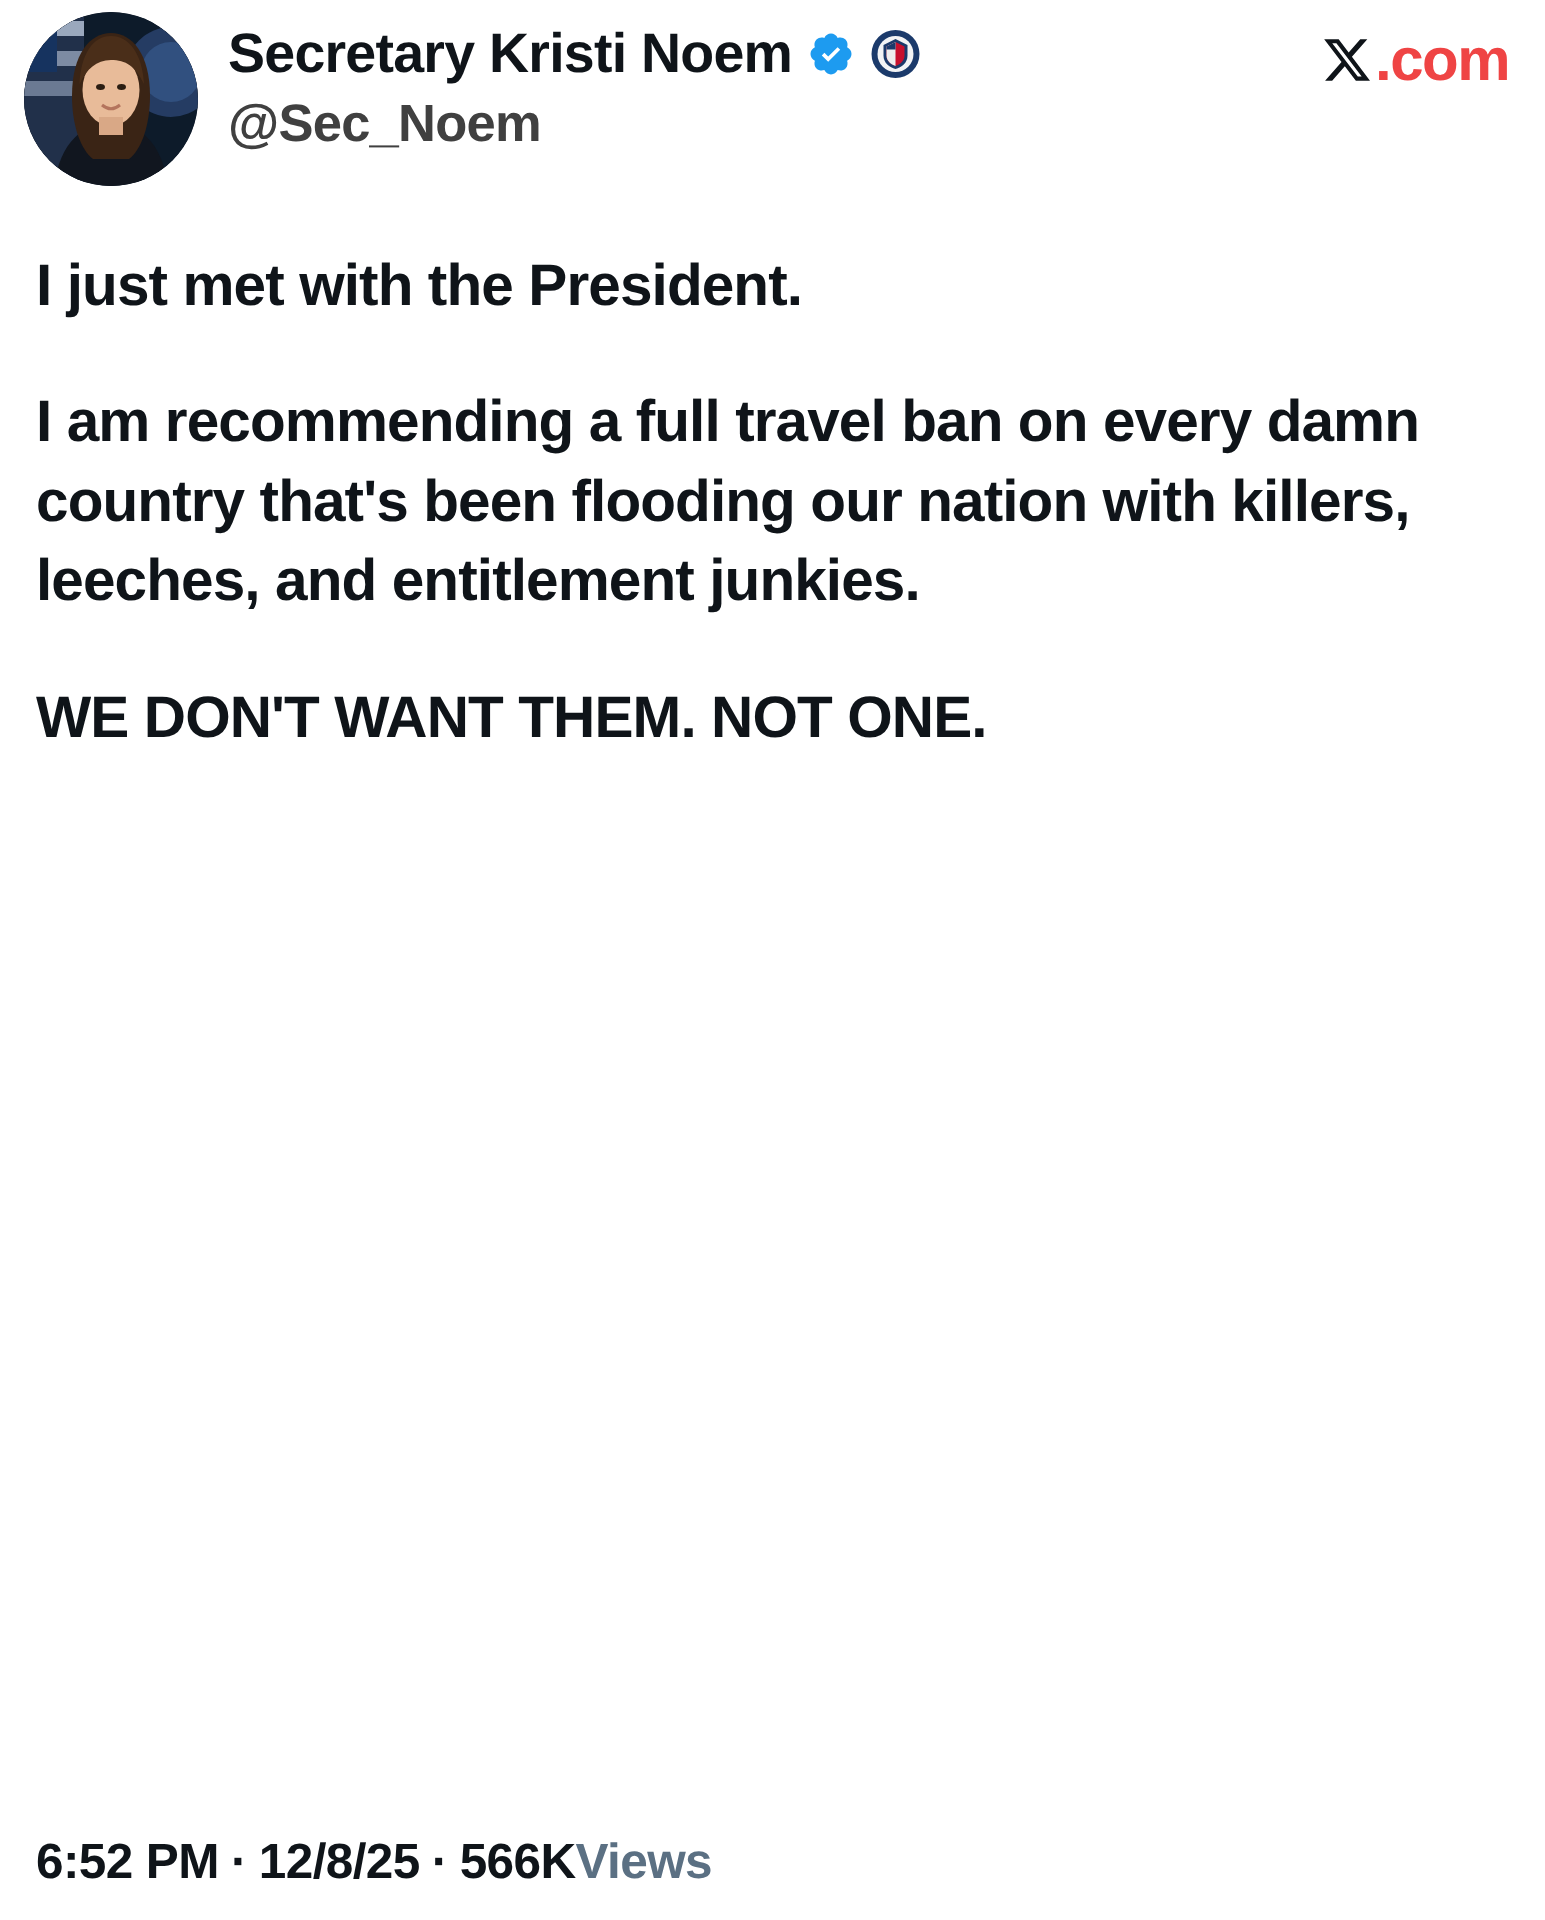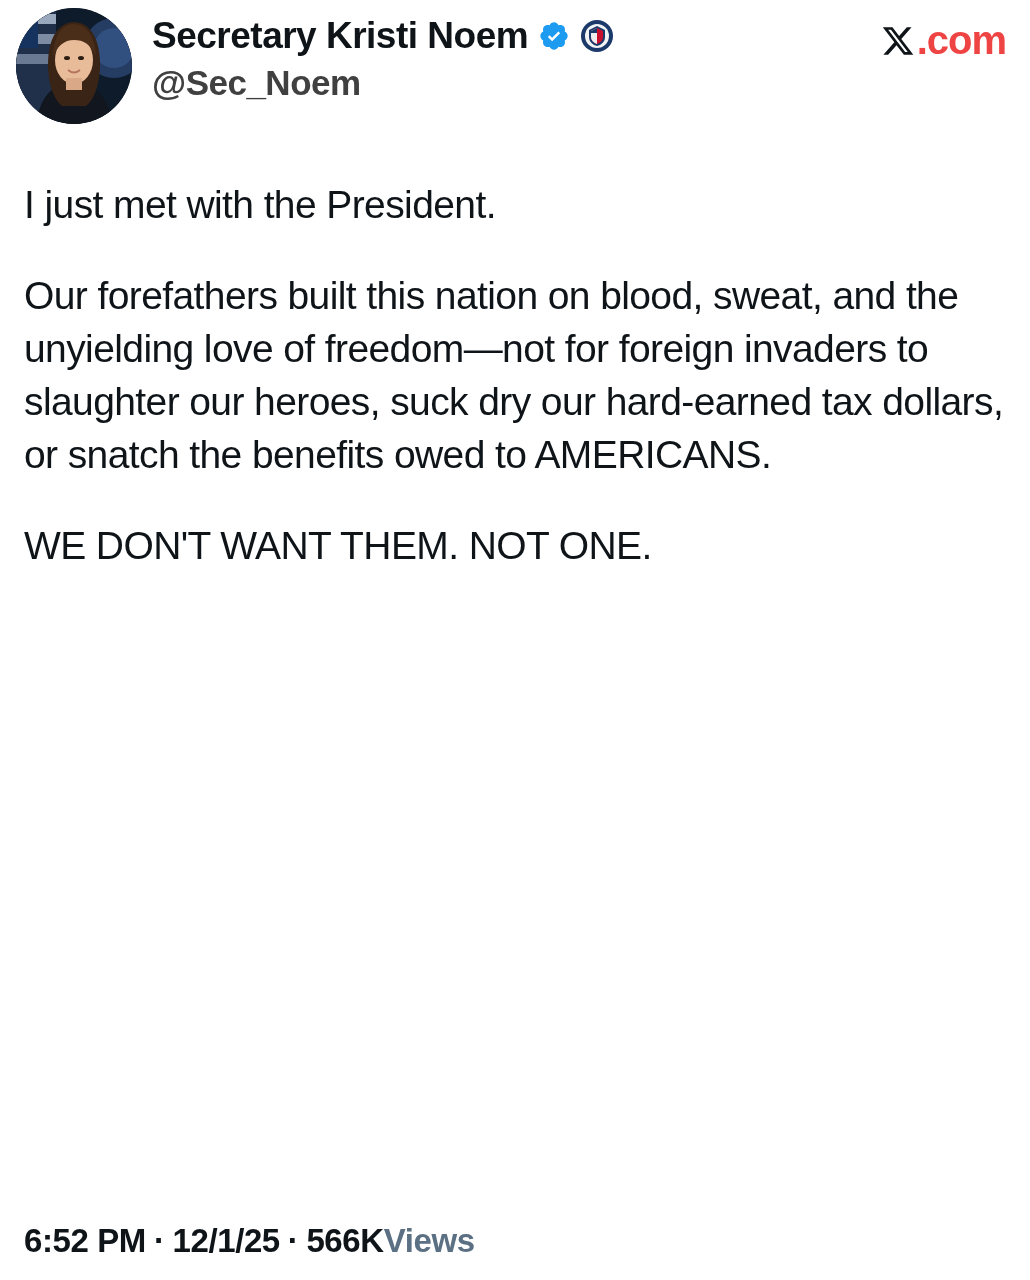--- a/index.html
+++ b/index.html
@@ -97,24 +97,24 @@
   .brand .x-glyph {
     display: inline-block;
     width: 34px;
     height: 34px;
     margin-right: 2px;
     position: relative;
     top: 4px;
   }
   
   .tweet-body {
-    margin-top: 58px;
+    margin-top: 44px;
     font-size: 39px;
     line-height: 1.36;
-    font-weight: normal;
+    font-weight: bold;
     letter-spacing: -0.6px;
     color: #0f1419;
     word-spacing: 0px;
   }
   .para { margin: 0 0 38px 0; }
   .para:last-child { margin-bottom: 0; }
   
   .tweet-footer {
     position: absolute;
     left: 24px;
@@ -209,26 +209,26 @@
           <path fill="#0f1419" d="M18.24 2.25h3.31l-7.23 8.26 8.5 11.24h-6.65l-5.2-6.82-5.96 6.82H1.69l7.73-8.84L1.26 2.25h6.82l4.71 6.23 5.45-6.23zm-1.17 17.52h1.83L7.02 4.12H5.06l12.01 15.65z"></path>
         </svg>
       </span>
       <span>.com</span>
     </div>
 
   </div>
 
   <div class="tweet-body">
     <p class="para">I just met with the President.</p>
-    <p class="para">Our forefathers built this nation on blood, sweat, and the unyielding love of freedom—not for foreign invaders to slaughter our heroes, suck dry our hard-earned tax dollars, or snatch the benefits owed to AMERICANS.</p>
+    <p class="para">I am recommending a full travel ban on every damn country that's been flooding our nation with killers, leeches, and entitlement junkies.</p>
     <p class="para">WE DON'T WANT THEM. NOT ONE.</p>
   </div>
 
   <div class="tweet-footer">
     <span>6:52 PM</span>
     <span class="sep">·</span>
-    <span>12/1/25</span>
+    <span>12/8/25</span>
     <span class="sep">·</span>
     <span>566K</span>
     <span class="views-label">Views</span>
   </div>
 
 </div>
 
 </body></html>

